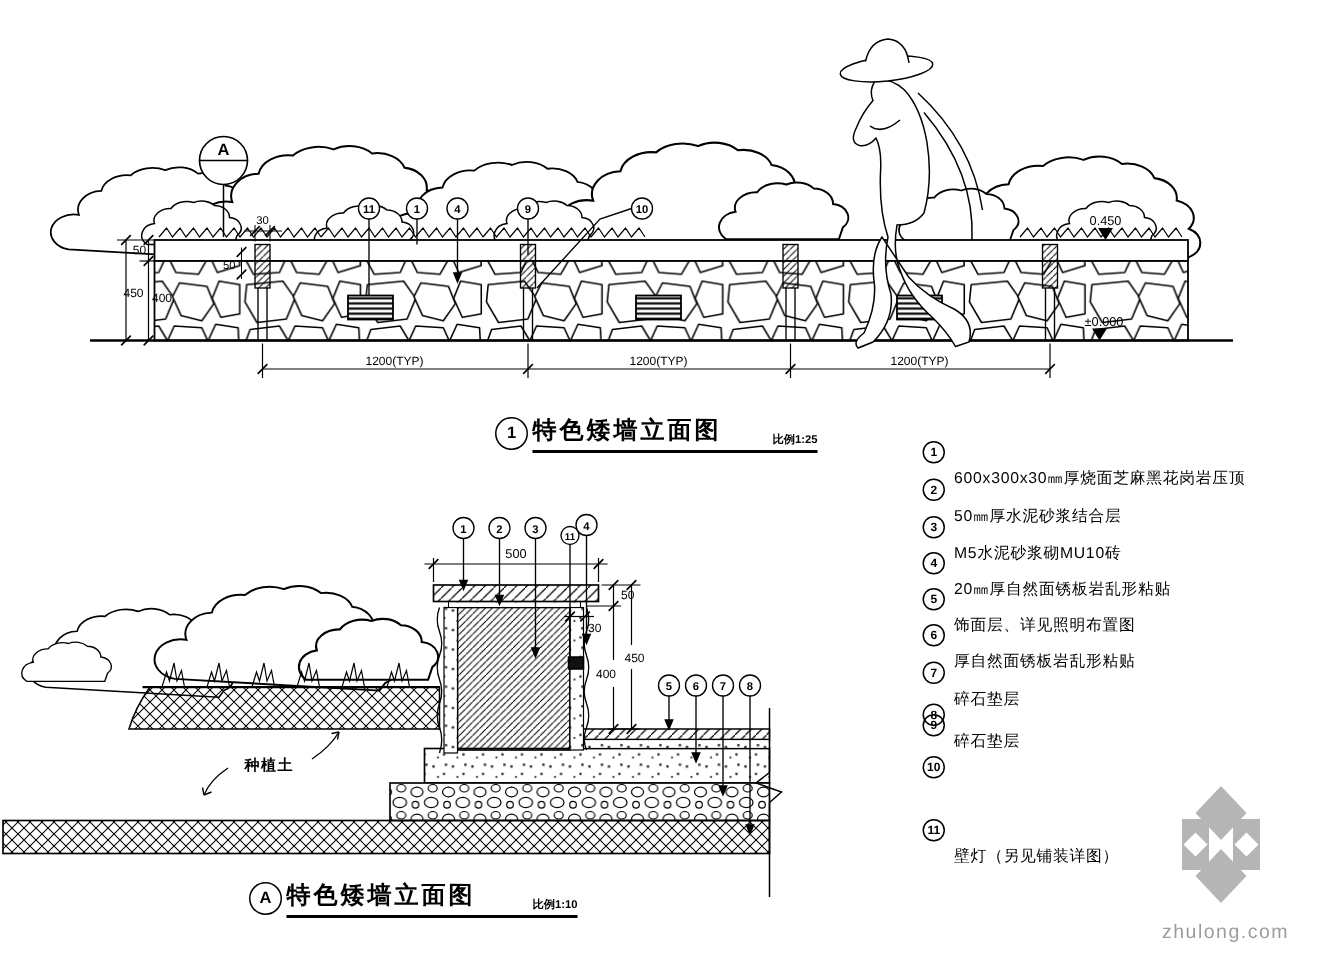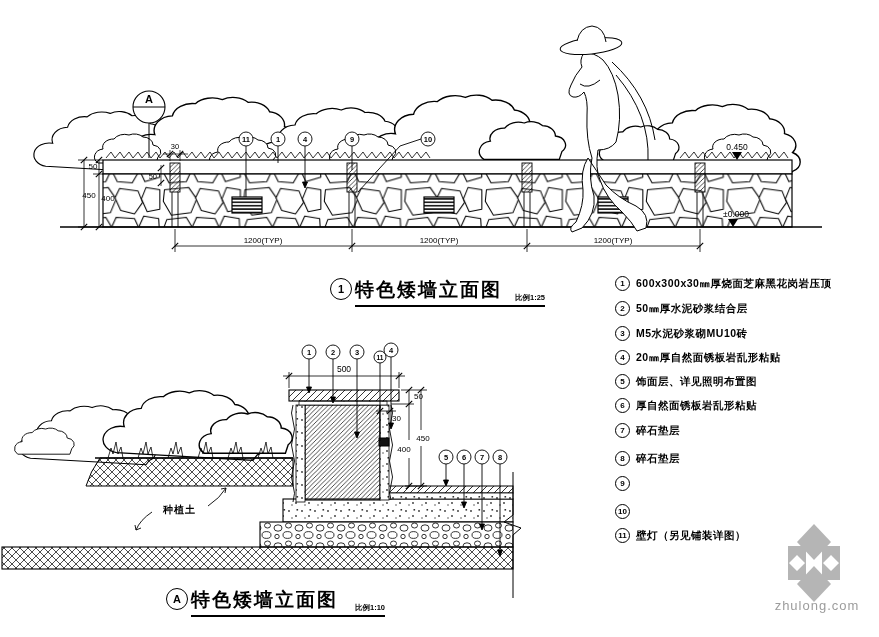--- a/index.html
+++ b/index.html
@@ -3,28 +3,28 @@
 <meta charset="utf-8">
 <style>
   html,body{margin:0;padding:0;background:#fff;}
   body{width:879px;height:637px;position:relative;overflow:hidden;
        font-family:"Liberation Sans",sans-serif;color:#000;}
   #stage{position:absolute;left:0;top:0;width:879px;height:637px;}
   svg text{font-family:"Liberation Sans",sans-serif;fill:#000;}
   .note-row{position:absolute;display:flex;align-items:center;gap:6px;white-space:nowrap;}
   .ncirc{width:13px;height:13px;border:1px solid #000;border-radius:50%;
          font-size:8px;line-height:13px;text-align:center;font-weight:700;flex:0 0 13px;}
-  .ntext{font-size:10.5px;font-weight:700;letter-spacing:.5px;}
+  .ntext{font-size:10.5px;font-weight:400;letter-spacing:.5px;margin-top:36px;}
   .title-box{position:absolute;display:flex;align-items:flex-end;border-bottom:2px solid #000;
              padding-bottom:2px;justify-content:space-between;}
-  .tmain{font-size:19px;font-weight:700;letter-spacing:2px;}
+  .tmain{font-size:16px;font-weight:700;letter-spacing:2px;}
   .tscale{font-size:7.5px;font-weight:700;}
   .tcirc{position:absolute;width:20px;height:20px;border:1px solid #000;border-radius:50%;
          text-align:center;line-height:20px;font-size:11px;font-weight:700;}
-  .wmtext{position:absolute;left:762px;top:598px;width:110px;text-align:center;
+  .wmtext{position:absolute;left:762px;top:613px;width:110px;text-align:center;
           font-size:13px;color:#9c9c9c;letter-spacing:1px;}
 </style>
 </head>
 <body>
 
 <svg id="stage" viewBox="0 0 879 637" xmlns="http://www.w3.org/2000/svg">
   <defs>
     <pattern id="crazy" width="70" height="54" patternUnits="userSpaceOnUse" patternTransform="scale(1.15)">
       <rect width="70" height="54" fill="#fff"></rect>
       <g fill="#fff" stroke="#000" stroke-width="0.9" stroke-linejoin="round">

